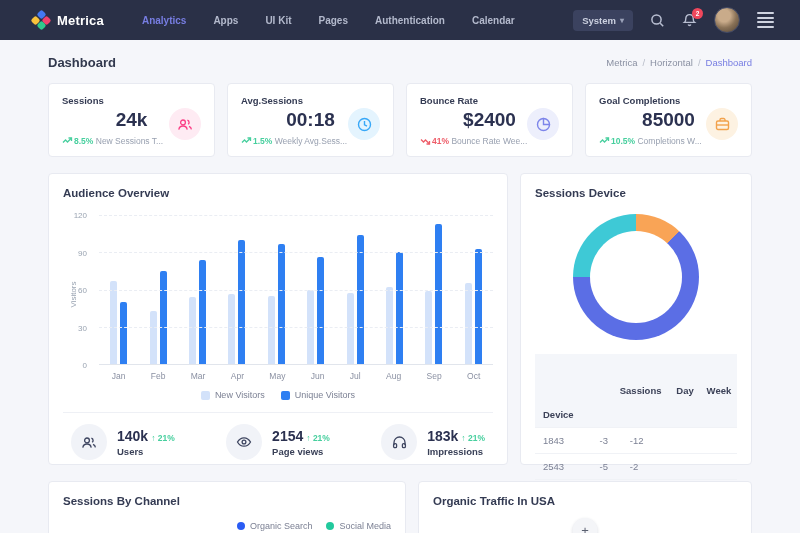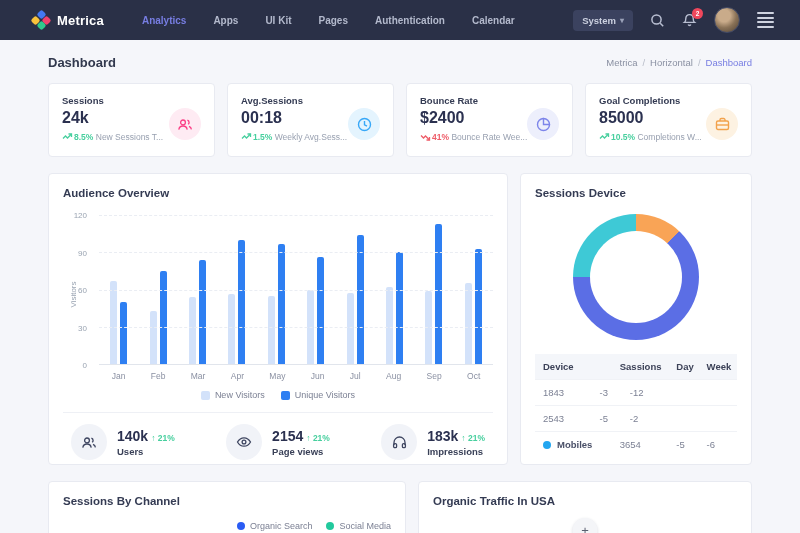--- a/index.html
+++ b/index.html
@@ -39,21 +39,21 @@
 
   
   .content { padding:0 48px; }
   .row { display:flex; gap:12px; }
   .card { background:#fff; border:1px solid #e8eaf1; border-radius:4px; }
   .card-title { font-size:11.5px; font-weight:bold; color:#343b53; }
 
   
   .stat-card { flex:1; height:74px; padding:11px 13px; position:relative; }
   .stat-card .s-title { font-size:9.5px; font-weight:bold; color:#343b53; }
-  .stat-card .s-value { font-size:16px; font-weight:bold; color:#2b3150; margin-top:3px; }
+  .stat-card .s-value { font-size:19px; font-weight:bold; color:#2b3150; margin-top:3px;text-align:center; }
   .stat-card .s-trend { font-size:8.5px; margin-top:5px; color:#98a0b0; white-space:nowrap; overflow:hidden; }
   .stat-card .trend-pct { font-weight:bold; }
   .stat-card .trend-pct svg { vertical-align:-1px; margin-right:1px; }
   .icon-bubble { position:absolute; right:13px; top:24px; width:32px; height:32px; border-radius:50%; display:flex; align-items:center; justify-content:center; }
 
   
   .audience-card { width:460px; height:292px; padding:13px 14px 10px; }
   .chart-wrap { display:flex; margin-top:16px; }
   .y-axis { width:36px; position:relative; height:150px; }
   .y-axis .tick { position:absolute; right:12px; transform:translateY(-50%); font-size:8px; color:#9aa4b2; }
@@ -81,21 +81,21 @@
   .device-card { flex:1; height:292px; padding:13px 14px; }
   .donut { width:126px; height:126px; border-radius:50%; margin:15px auto 14px; position:relative; }
   .donut-hole { position:absolute; left:17px; top:17px; right:17px; bottom:17px; background:#fff; border-radius:50%; }
   .device-table { width:100%; font-size:9.5px; }
   .dt-head, .dt-row { display:flex; align-items:center; }
   .dt-head { background:#f4f6fa; color:#3c4258; font-weight:bold; }
   .dt-head > div, .dt-row > div { padding:7px 8px; }
   .dt-row { color:#7c8194; border-top:1px solid #f0f2f6; }
   .dt-row .dev-name { color:#4a5068; font-weight:bold; display:flex; align-items:center; gap:6px; }
   .dt-row .dot { width:8px; height:8px; border-radius:50%; flex:0 0 auto; }
-  .c-dev { width:38%; } .c-sas { width:28%; } .c-day { width:15%; } .c-week { width:19%; }
+  .c-dev { width:38%;margin-top:48px; } .c-sas { width:28%; } .c-day { width:15%; } .c-week { width:19%; }
 
   
   .channel-card { width:358px; height:120px; padding:13px 14px; }
   .channel-legend { display:flex; justify-content:flex-end; gap:14px; margin-top:14px; }
   .traffic-card { flex:1; height:120px; padding:13px 14px; position:relative; overflow:hidden; }
   .zoom-btn { position:absolute; left:50%; top:36px; transform:translateX(-50%); width:25px; height:25px; border-radius:50%; border:none; background:#f4f5f8; box-shadow:0 1px 3px rgba(40,50,80,.18); color:#5a6070; font-size:13px; line-height:1; cursor:pointer; }
 </style>
 </head>
 <body>
 

